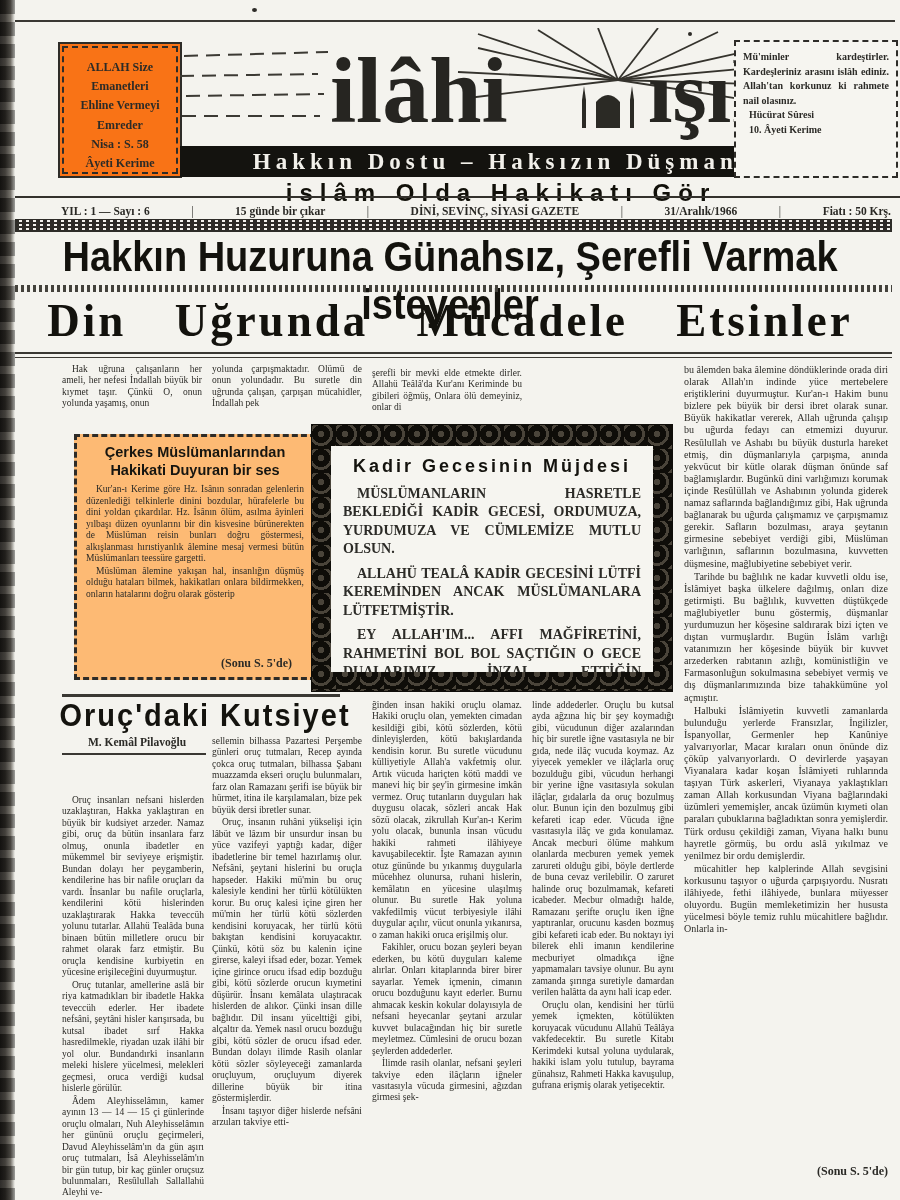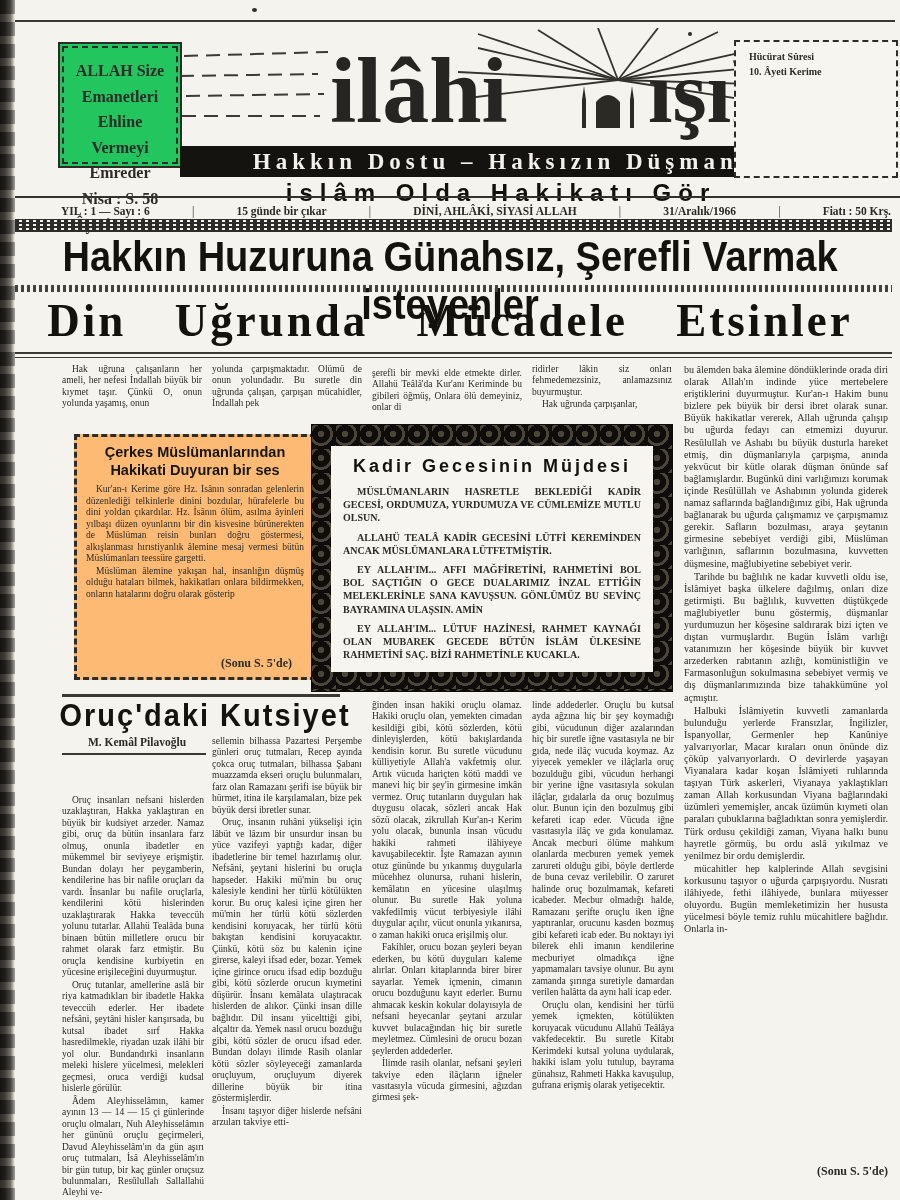--- a/index.html
+++ b/index.html
@@ -12,21 +12,21 @@
   .scan-left:after{content:"";position:absolute;inset:0;
     background:repeating-linear-gradient(180deg,rgba(0,0,0,.35) 0 14px,rgba(255,255,255,.08) 14px 22px);}
   .speck{background:#2e2c28;border-radius:50%;}
   .rule{background:#3a3833;}
   .hatch{background:
     repeating-linear-gradient(90deg,#2e2c28 0 4px,rgba(0,0,0,0) 4px 7px),
     repeating-linear-gradient(0deg,#2e2c28 0 2px,rgba(244,243,238,.85) 2px 4px);}
   .hatch-lite{background:repeating-linear-gradient(90deg,#44423c 0 3px,rgba(0,0,0,0) 3px 6px);}
   
   .verse-box{border:2px solid #2e2c28;outline:2px dashed #2e2c28;outline-offset:-6px;
-    background:#22c55e;text-align:center;font-weight:bold;font-size:16px;line-height:1.6;padding:14px 8px 6px;}
+    background:#f97316;text-align:center;font-weight:bold;font-size:12px;line-height:1.6;padding:14px 8px 16px;}
   .verse-box-r{border:2px dashed #2e2c28;background:#f6f5f0;font-weight:bold;font-size:10px;
     line-height:1.45;padding:8px 7px;text-align:justify;}
   
   .banner{background:#14130f;color:#f2f0ea;text-align:center;font-weight:bold;
     font-size:23px;letter-spacing:5px;line-height:31px;font-family:"Liberation Serif",serif;}
   .subbanner{color:#111009;text-align:center;font-weight:bold;font-family:"Liberation Sans",sans-serif;
     font-size:24px;letter-spacing:7px;line-height:26px;}
   .dateline{border-top:2px solid #33312c;display:flex;align-items:center;justify-content:space-between;
     font-weight:bold;font-size:11.5px;padding:3px 26px 2px 46px;color:#2a2925;}
   .dateline .sep{font-weight:normal;color:#2a2925;}
@@ -44,21 +44,21 @@
   .cbox h3{margin:0 0 5px;text-align:center;font-family:"Liberation Sans",sans-serif;
     font-size:14.5px;line-height:1.25;color:#161510;}
   
   .kframe{background-color:#15130e;
     background-image:repeating-radial-gradient(circle at 9px 9px,#4a443a 0 3px,#0f0d09 3px 9px);
     background-size:24px 24px;box-shadow:0 0 0 1px #0f0d09;}
   .kinner{position:absolute;left:19px;top:21px;right:19px;bottom:19px;background:#f6f5f0;
     padding:8px 12px 4px;overflow:hidden;}
   .kinner h2{margin:2px 0 8px;text-align:center;font-family:"Liberation Sans",sans-serif;
     font-size:18px;letter-spacing:3px;color:#14130e;}
-  .kinner p{margin:0 0 6px;font-weight:bold;font-size:10px;line-height:1.32;text-align:justify;text-indent:14px;}
+  .kinner p{margin:0 0 6px;font-weight:bold;font-size:14px;line-height:1.32;text-align:justify;text-indent:14px;}
   .ksig{text-align:right;font-weight:bold;font-size:11px;padding-right:34px;margin-top:20px;}
   
   .oruc-title{font-family:"Liberation Sans",sans-serif;font-weight:bold;font-size:29px;
     letter-spacing:2px;color:#14130e;text-align:center;transform:scaleY(1.05);}
   .byline{font-weight:bold;font-size:11.5px;text-align:center;}
 </style>
 </head>
 <body>
 
 <div class="page">
@@ -108,30 +108,31 @@
         <polygon points="452,72 456,72 454,58"></polygon>
     </g>
     <text x="152" y="94" font-family="Liberation Serif, serif" font-weight="bold" font-size="94" fill="#262521">ilâhi</text>
     <text x="470" y="94" font-family="Liberation Serif, serif" font-weight="bold" font-size="88" fill="#262521">ışık</text>
   </svg>
 
   <div class="abs banner" style="left:180px;top:146px;width:642px;height:31px;">Hakkın Dostu – Haksızın Düşmanı</div>
   <div class="abs subbanner" style="left:180px;top:180px;width:642px;">islâm Olda Hakikatı Gör</div>
 
   <div class="abs verse-box-r" style="left:734px;top:40px;width:146px;height:118px;">
+    <div>Mü'minler kardeştirler. Kardeşleriniz arasını islâh ediniz. Allah'tan korkunuz ki rahmete nail olasınız.</div>
     <div style="text-indent:6px;">Hücürat Sûresi</div>
     <div style="text-indent:6px;">10. Âyeti Kerime</div>
   </div>
 
   <div class="abs dateline" style="left:15px;top:196px;width:830px;height:19px;">
     <span>YIL : 1 — Sayı : 6</span>
     <span class="sep">|</span>
     <span>15 günde bir çıkar</span>
     <span class="sep">|</span>
-    <span>DİNİ, AHLÂKİ, SİYASİ ALLAH</span>
+    <span>DİNİ, SEVİNÇ, SİYASİ GAZETE</span>
     <span class="sep">|</span>
     <span>31/Aralık/1966</span>
     <span class="sep">|</span>
     <span>Fiatı : 50 Krş.</span>
   </div>
 
   <div class="abs hatch" style="left:15px;top:219px;width:877px;height:13px;"></div>
 
   <div class="abs kicker" style="left:20px;top:238px;width:860px;">Hakkın Huzuruna Günahsız, Şerefli Varmak isteyenler</div>
   <div class="abs hatch-lite" style="left:15px;top:285px;width:877px;height:7px;"></div>
@@ -140,24 +141,20 @@
   <div class="abs rule" style="left:15px;top:357px;width:877px;height:1px;"></div>
 
   <div class="abs news" style="left:212px;top:364px;width:150px;height:64px;">
     <p class="fl">yolunda çarpışmaktadır. Ölümü de onun yolundadır. Bu suretle din uğrunda çalışan, çarpışan mücahidler, İndallah pek</p>
   </div>
   <div class="abs news" style="left:62px;top:364px;width:140px;height:64px;">
     <p>Hak uğruna çalışanların her ameli, her nefesi İndallah büyük bir kıymet taşır. Çünkü O, onun yolunda yaşamış, onun</p>
   </div>
   <div class="abs news" style="left:372px;top:368px;width:150px;height:64px;">
     <p class="fl">şerefli bir mevki elde etmekte dirler. Allahü Teâlâ'da Kur'anı Keriminde bu gibileri öğmüş, Onlara ölü demeyiniz, onlar di</p>
-  </div>
-  <div class="abs news" style="left:532px;top:364px;width:140px;height:64px;">
-    <p class="fl">ridirler lâkin siz onları fehmedemezsiniz, anlamazsınız buyurmuştur.</p>
-    <p>Hak uğrunda çarpışanlar,</p>
   </div>
 
   <div class="abs cbox" style="left:74px;top:434px;width:218px;height:228px;">
     <h3>
       <span>Çerkes Müslümanlarından</span><br>
       <span>Hakikati Duyuran bir ses</span>
     </h3>
     <div class="news" style="height:172px;">
       <p>Kur'an-ı Kerime göre Hz. İsânın sonradan gelenlerin düzenlediği telkinlerle dinini bozdular, hürafelerle bu dini yoldan çıkardılar. Hz. İsânın ölüm, asılma âyinleri yılbaşı düzen oyunlarını bir din kisvesine bürünerekten de Müslüman reisin bunları doğru göstermesi, alkışlanması hırıstiyanlık âlemine mesaj vermesi bütün Müslümanları teessüre gargetti.</p>
       <p>Müslüman âlemine yakışan hal, insanlığın düşmüş olduğu hataları bilmek, hakikatları onlara bildirmekken, onların hatalarını doğru olarak gösterip</p>

